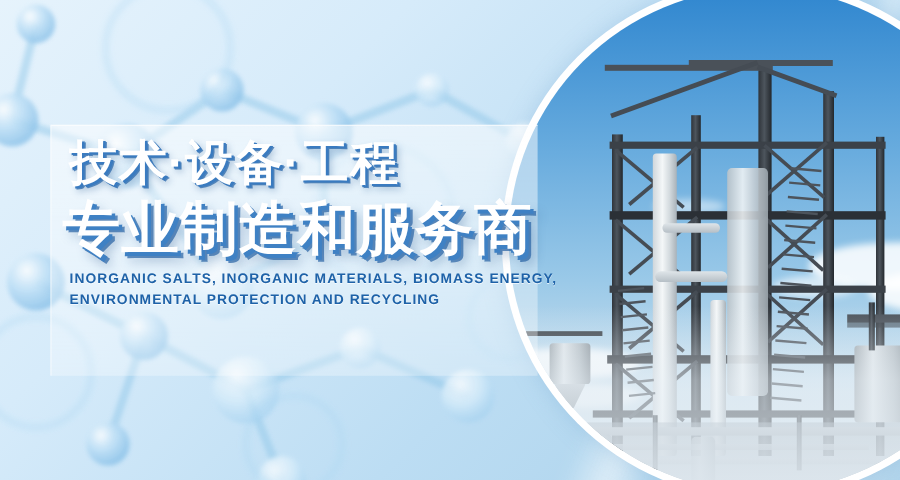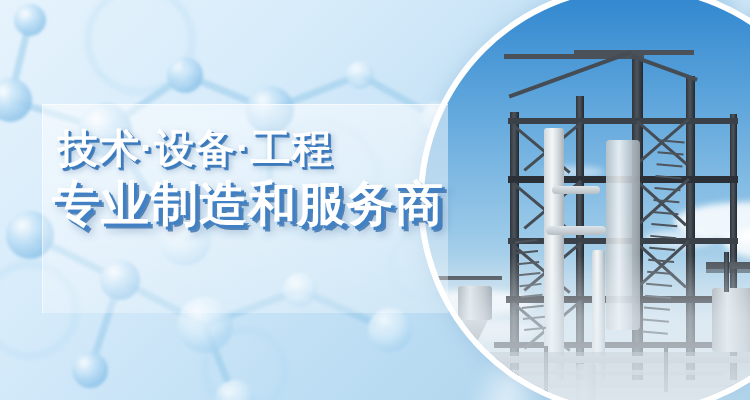--- a/index.html
+++ b/index.html
@@ -56,21 +56,21 @@
     position:absolute;left:42px;top:104px;width:406px;height:209px;
     background:linear-gradient(180deg,rgba(255,255,255,.52),rgba(255,255,255,.30));
     border-top:1px solid rgba(255,255,255,.75);
     border-left:1px solid rgba(255,255,255,.55);
   }
 
   
   .txt{position:absolute;left:52px;top:104px;width:420px;}
   .h1{
     font-size:40px;line-height:1;font-weight:bold;color:#ffffff;letter-spacing:1px;
-    margin:24px 0 0 6px;white-space:nowrap;
+    margin:12px 0 0 6px;white-space:nowrap;
     text-shadow:2px 2px 0 #3a7bc0, 3px 3px 0 rgba(44,104,170,.75), 4px 4px 6px rgba(30,80,140,.35);
   }
   .h2{
     font-size:48px;line-height:1;font-weight:bold;color:#ffffff;letter-spacing:1px;
     margin:12px 0 4px 0;white-space:nowrap;
     text-shadow:3px 3px 0 #3f81c4, 5px 5px 0 rgba(40,98,164,.7), 7px 7px 9px rgba(28,74,132,.35);
   }
   .sub-cn{
     margin:20px 0 0 6px;font-size:19px;color:#2a6cb6;white-space:nowrap;letter-spacing:.5px;
     text-shadow:0 1px 0 rgba(255,255,255,.75);
@@ -268,15 +268,16 @@
 
       <div class="horizon"></div>
     </div>
   </div>
 
   <div class="panel"></div>
 
   <div class="txt">
     <div class="h1">技术·设备·工程</div>
     <div class="h2">专业制造和服务商</div>
+    <div class="sub-en">INORGANIC SALTS, INORGANIC MATERIALS, BIOMASS ENERGY, ENVIRONMENTAL PROTECTION AND RECYCLING</div>
   </div>
 
 </div>
 
 </body></html>

